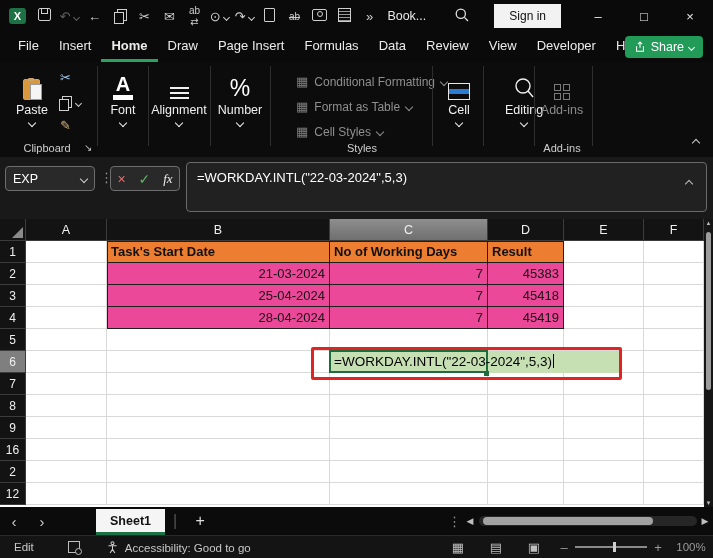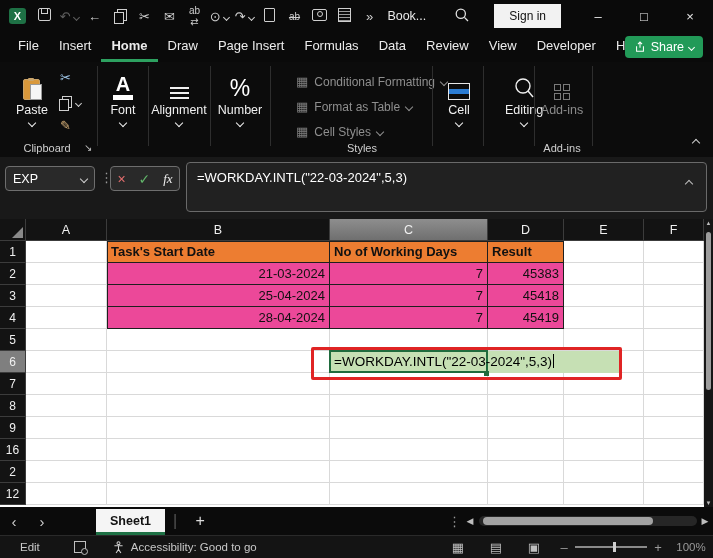--- a/index.html
+++ b/index.html
@@ -100,24 +100,24 @@
   .sheettab{margin-left:40px;height:26px;align-self:flex-end;background:#f5f5f5;color:#111;font-size:12.5px;font-weight:bold;display:flex;align-items:center;padding:0 14px;border-bottom:3px solid #1E7145;box-sizing:border-box;cursor:pointer;}
   .tabdiv{color:#555;margin:0 8px;}
   .addsheet{color:#ddd;font-size:16px;width:30px;text-align:center;cursor:pointer;}
   .hdots{margin-left:auto;color:#9a9a9a;font-size:13px;cursor:pointer;}
   .harr{color:#bdbdbd;font-size:9px;width:18px;text-align:center;cursor:pointer;}
   .htrack{width:218px;height:10px;background:#262626;border-radius:5px;position:relative;}
   .hthumb{position:absolute;left:4px;top:1px;width:170px;height:8px;background:#a2a2a2;border-radius:4px;cursor:grab;}
   .hend{width:16px;}
   
   .statusbar{position:absolute;left:0;top:535px;width:713px;height:23px;background:#141414;border-top:1px solid #2a2a2a;display:flex;align-items:center;font-size:11.5px;color:#c8c8c8;box-sizing:border-box;}
-  .st-mode{margin-left:20px;}
+  .st-mode{margin-left:14px;}
   .ic-macro{width:10px;height:10px;border:1.2px solid #bfbfbf;margin-left:34px;}
   .ic-macro:after{content:"";position:absolute;right:-3px;bottom:-3px;width:5px;height:5px;border:1.2px solid #bfbfbf;border-radius:50%;background:#141414;}
-  .st-access{display:flex;align-items:center;gap:6px;margin-left:26px;cursor:pointer;}
+  .st-access{display:flex;align-items:flex-end;gap:6px;margin-left:26px;cursor:pointer;}
   .st-right{margin-left:auto;display:flex;align-items:center;}
   .viewbtn{width:38px;text-align:center;font-size:13px;color:#bfbfbf;cursor:pointer;}
   .zminus,.zplus{color:#9a9a9a;width:22px;text-align:center;cursor:pointer;font-size:13px;}
   .ztrack{width:72px;height:2px;background:#8a8a8a;position:relative;cursor:pointer;}
   .zthumb{position:absolute;left:38px;top:-4px;width:3px;height:10px;background:#cfcfcf;}
   .zpct{width:44px;text-align:center;color:#9a9a9a;font-size:11.5px;cursor:pointer;}
 </style>
 </head>
 <body>
 

